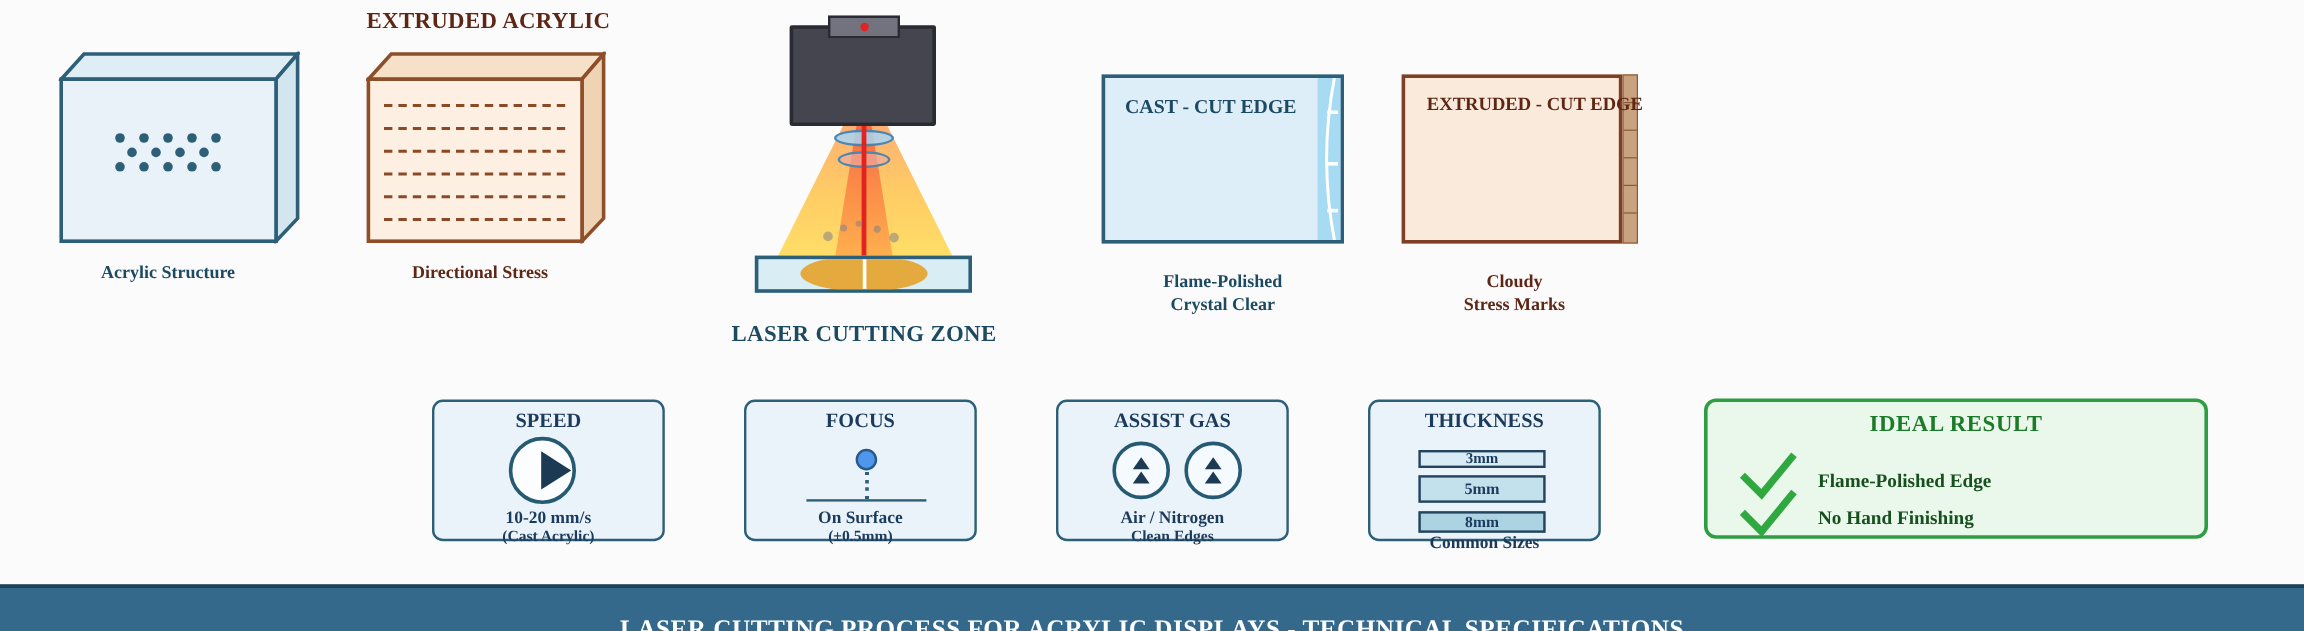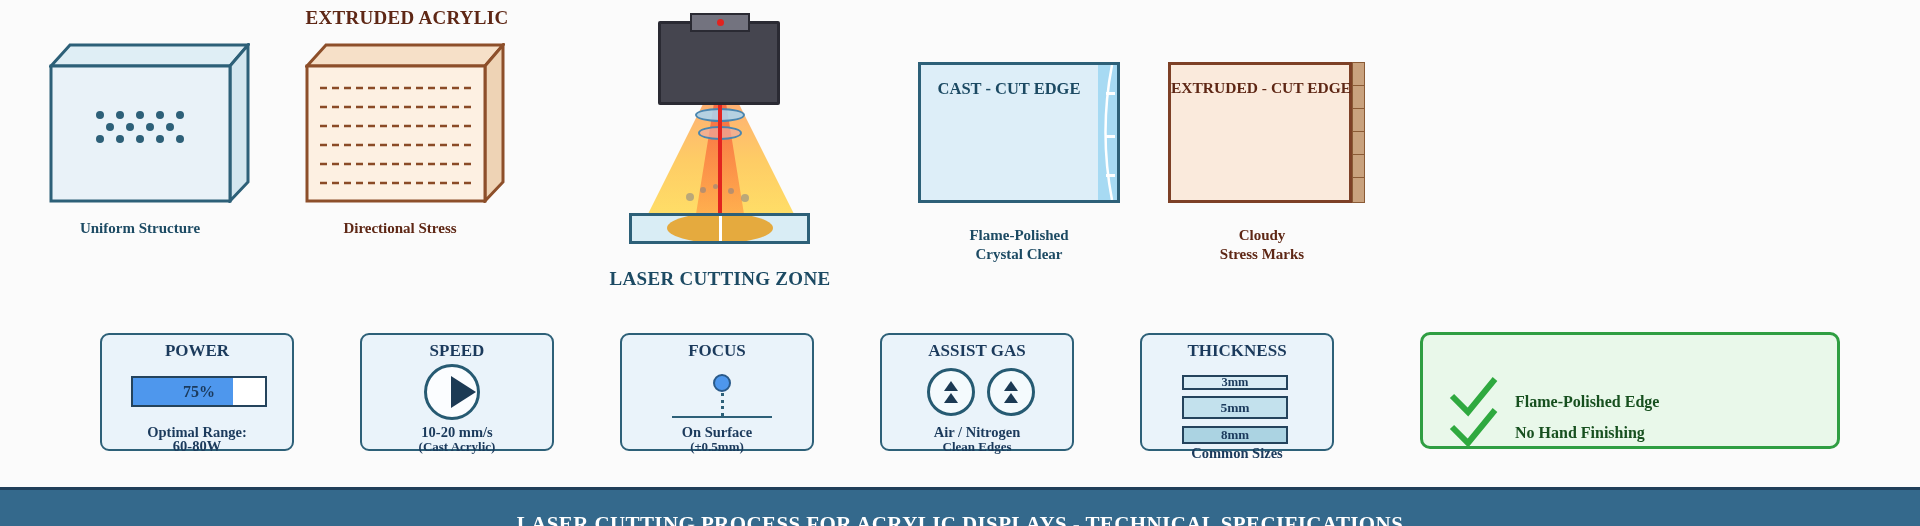--- a/index.html
+++ b/index.html
@@ -144,21 +144,21 @@
         <circle cx="81" cy="84" r="4"></circle>
         <circle cx="101" cy="84" r="4"></circle>
         <circle cx="121" cy="84" r="4"></circle>
       <circle cx="51" cy="96" r="4"></circle>
         <circle cx="71" cy="96" r="4"></circle>
         <circle cx="91" cy="96" r="4"></circle>
         <circle cx="111" cy="96" r="4"></circle>
         <circle cx="131" cy="96" r="4"></circle>
     </g>
   </svg>
-  <div class="abs ctr caption navy" style="left:40px; top:220px; width:200px;">Uniform Structure</div>
+  <div class="abs ctr caption navy" style="left:40px; top:220px; width:200px;">Acrylic Structure</div>
 
   <div class="abs ctr mat-title brown" style="left:302px; top:7px; width:210px;">EXTRUDED ACRYLIC</div>
   <svg class="abs" style="left:305px; top:43px;" width="200" height="160" viewBox="0 0 200 160">
     <path d="M2,23 L21,2 L198,2 L180,23 Z" fill="#f6e0c8" stroke="#8d4f2a" stroke-width="3"></path>
     <path d="M180,23 L198,2 L198,139 L180,158 Z" fill="#eed3b5" stroke="#8d4f2a" stroke-width="3"></path>
     <rect x="2" y="23" width="178" height="135" fill="#fdf0e2" stroke="#8d4f2a" stroke-width="3"></rect>
     <g stroke="#8a4a26" stroke-width="2.5" stroke-dasharray="7 5">
       <line x1="15" y1="45" x2="168" y2="45"></line>
       <line x1="15" y1="64" x2="168" y2="64"></line>
       <line x1="15" y1="83" x2="168" y2="83"></line>
@@ -207,36 +207,27 @@
 
   <div class="abs ext-strip">
     <div class="ext-seg"></div>
     <div class="ext-seg"></div>
     <div class="ext-seg"></div>
     <div class="ext-seg"></div>
     <div class="ext-seg"></div>
     <div class="ext-seg" style="border-bottom:none;"></div>
   </div>
   <div class="abs edge-panel ext-panel">
-    <div class="edge-title brown" style="font-size:15.5px;">EXTRUDED - CUT EDGE</div>
+    <div class="edge-title brown" style="font-size:15.5px;padding-left:18px;">EXTRUDED - CUT EDGE</div>
   </div>
   <div class="abs ctr caption brown" style="left:1162px; top:226px; width:200px; line-height:19px;">
     <div>Cloudy</div>
     <div>Stress Marks</div>
   </div>
 
-  <div class="pbox" style="left:100px;">
-    <div class="pbox-title">POWER</div>
-    <div class="power-bar">
-      <div class="power-fill" style="width: 76%;"></div>
-      <div class="power-val">75%</div>
-    </div>
-    <div class="pbox-sub1">Optimal Range:</div>
-    <div class="pbox-sub2" style="font-size:14.5px; top:103px;">60-80W</div>
-  </div>
 
   <div class="pbox" style="left:360px;">
     <div class="pbox-title">SPEED</div>
     <div class="gauge">
       <div class="gauge-needle"></div>
     </div>
     <div class="pbox-sub1">10-20 mm/s</div>
     <div class="pbox-sub2">(Cast Acrylic)</div>
   </div>
 
@@ -265,20 +256,21 @@
 
   <div class="pbox" style="left:1140px;">
     <div class="pbox-title">THICKNESS</div>
     <div class="th-bar th-1">3mm</div>
     <div class="th-bar th-2">5mm</div>
     <div class="th-bar th-3">8mm</div>
     <div class="pbox-sub1" style="top:110px;">Common Sizes</div>
   </div>
 
   <div class="ideal-box">
+    <div class="ideal-title">IDEAL RESULT</div>
     <svg class="check-svg" style="top:40px;" width="52" height="42" viewBox="0 0 52 42">
       <polyline points="5,21 21,37 48,4" stroke="#2fa93f" stroke-width="6" fill="none"></polyline>
     </svg>
     <svg class="check-svg" style="top:71px;" width="52" height="42" viewBox="0 0 52 42">
       <polyline points="5,21 21,37 48,4" stroke="#2fa93f" stroke-width="6" fill="none"></polyline>
     </svg>
     <div class="ideal-item" style="top:58px;">Flame-Polished Edge</div>
     <div class="ideal-item" style="top:89px;">No Hand Finishing</div>
   </div>
 

